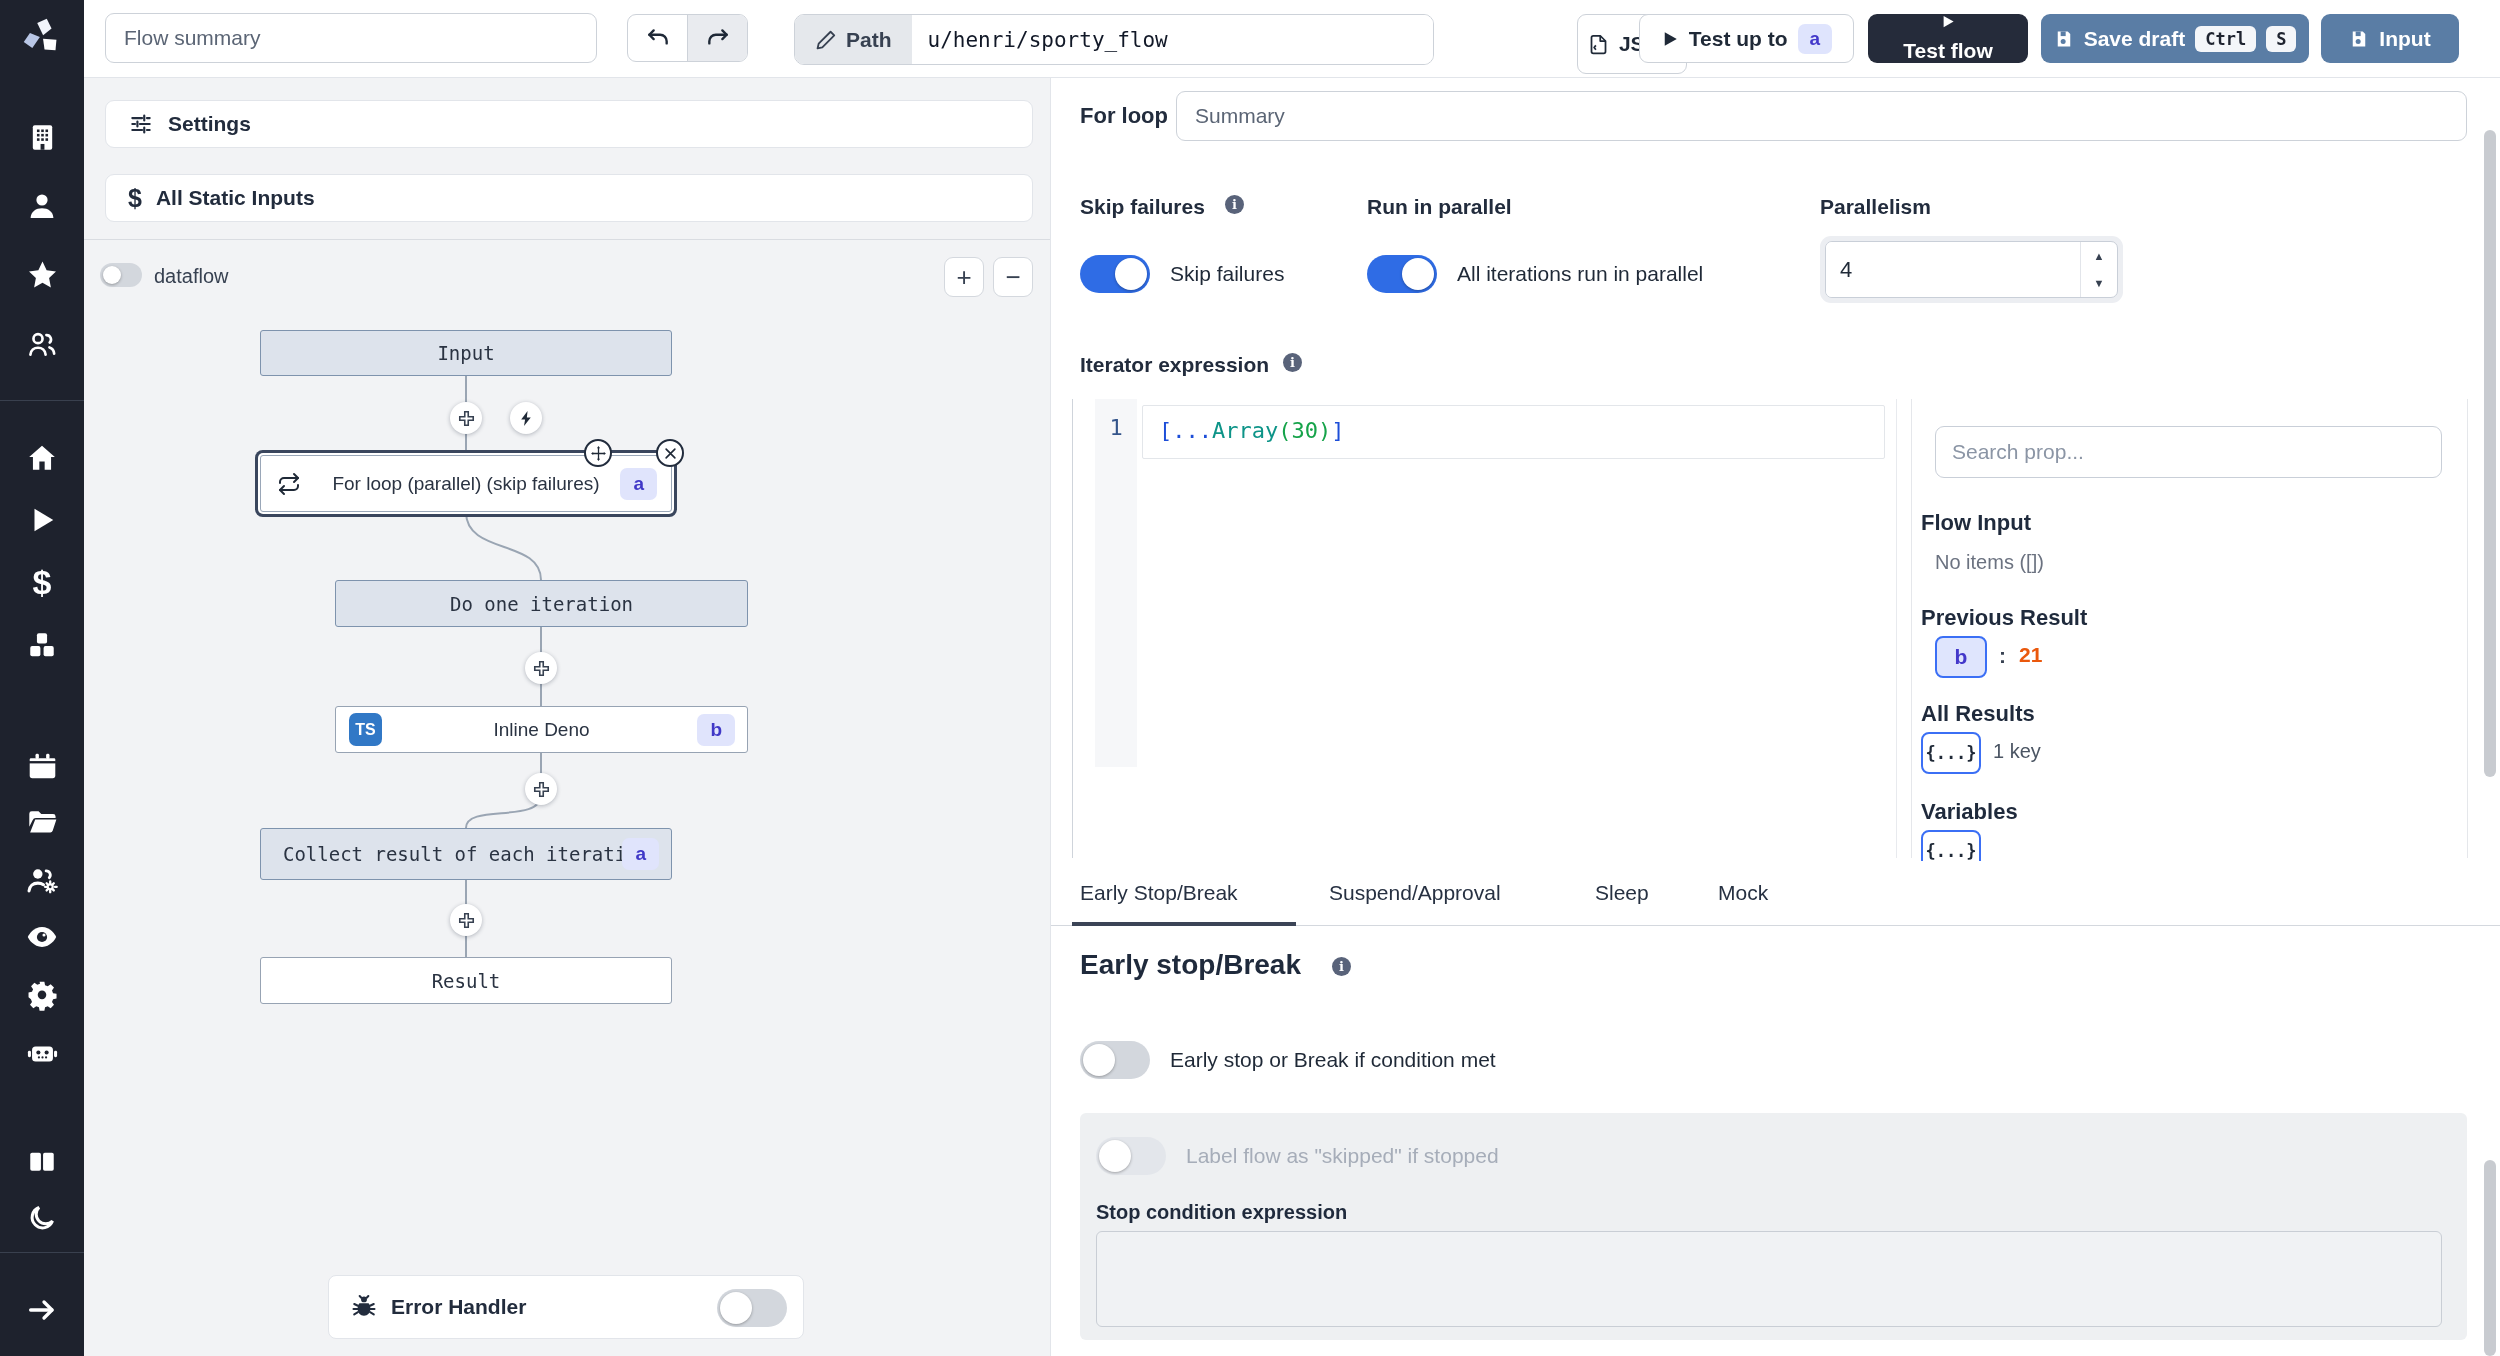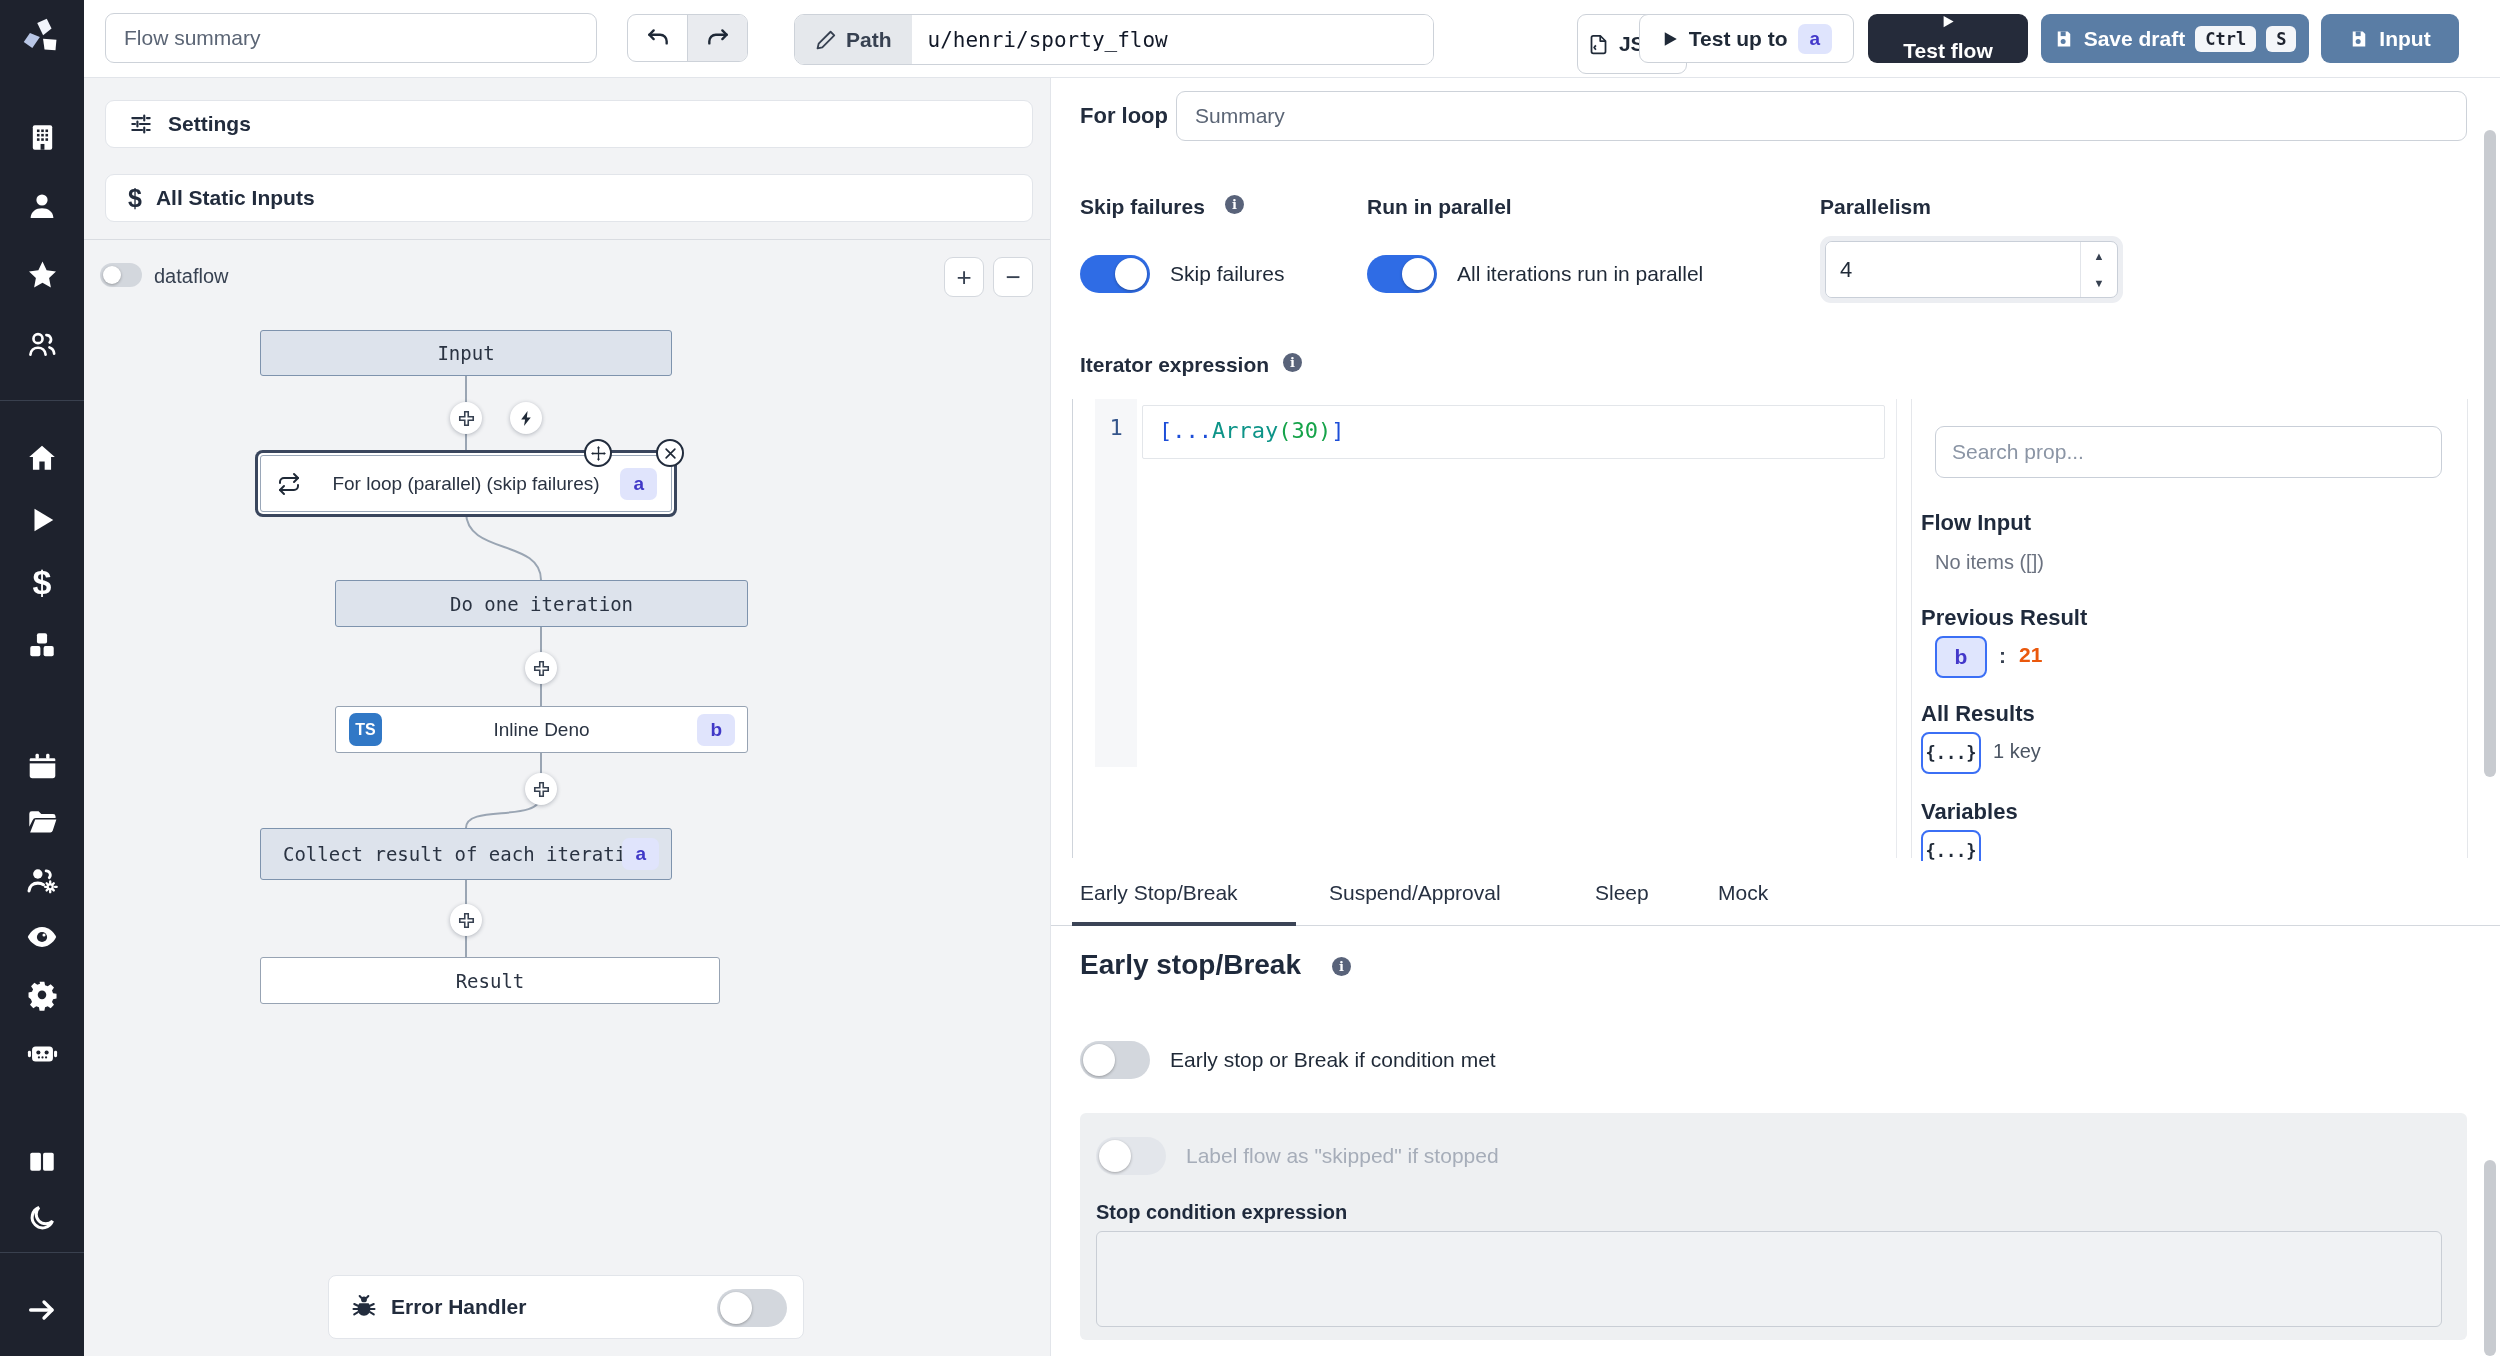--- a/index.html
+++ b/index.html
@@ -388,21 +388,21 @@
       <span class="ts-chip" style="position:absolute;left:13px;">TS</span>
       <span>Inline Deno</span>
       <span class="badge-node" style="position:absolute;right:12px;">b</span>
     </div>
 
     <div class="node virtual" style="left:176px;top:751px;width:412px;height:52px;">
       <span>Collect result of each iteration</span>
       <span class="badge-node" style="position:absolute;right:12px;">a</span>
     </div>
 
-    <div class="node white" style="left:176px;top:880px;width:460px;height:47px;">
+    <div class="node white" style="left:176px;top:880px;width:412px;height:47px;">
       <span>Result</span>
     </div>
 
     <div class="panel-card" style="left:244px;top:1198px;width:476px;height:64px;border-radius:8px;">
       <svg width="26" height="26" viewBox="0 0 24 24">
           <circle cx="12" cy="5" r="2.7" fill="#222c3d"></circle>
           <path d="M7.8 8.6h8.4c1 1.2 1.7 2.9 1.7 4.8 0 3.9-2.5 6.6-5.9 6.6s-5.9-2.7-5.9-6.6c0-1.9.7-3.6 1.7-4.8z" fill="#222c3d"></path>
           <g stroke="#222c3d" stroke-width="1.9" fill="none" stroke-linecap="round">
             <path d="M6.4 10.8L3 9.2M6.2 13.8H2.3M6.4 16.8L3 18.8M17.6 10.8L21 9.2M17.8 13.8h3.9M17.6 16.8l3.4 2M9.5 3.4L8 1.9M14.5 3.4L16 1.9"></path>
           </g>

